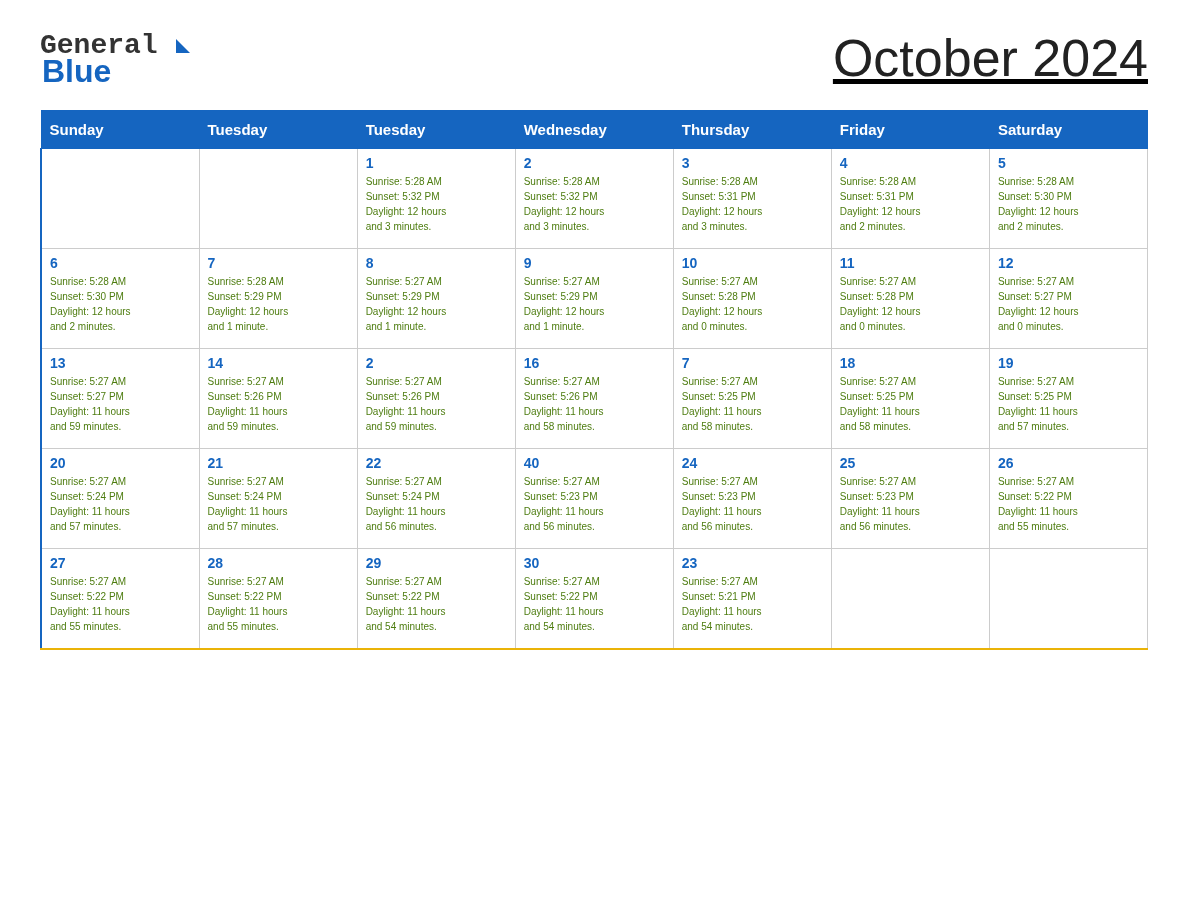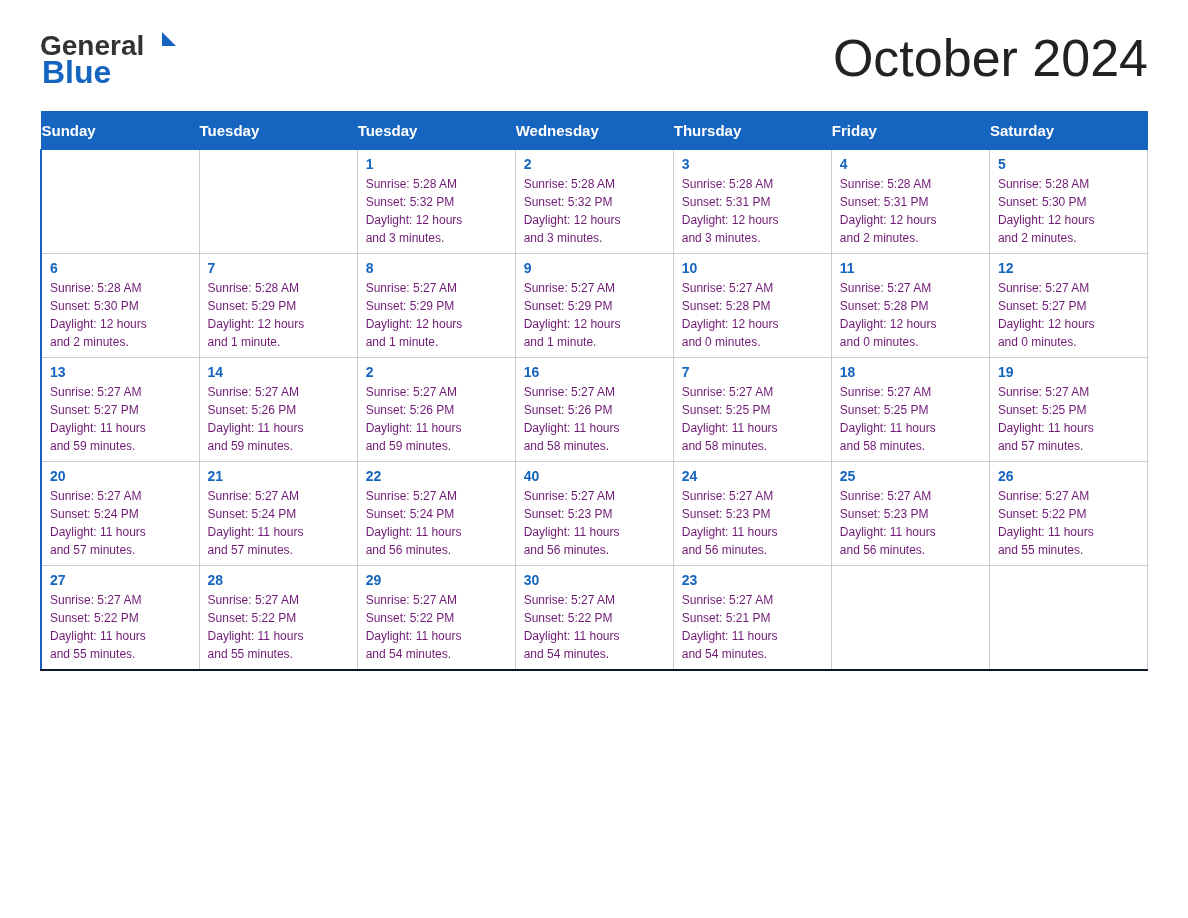--- a/index.html
+++ b/index.html
@@ -35,20 +35,21 @@
       width: 0;
       height: 0;
       border-left: 14px solid #1565c0;
       border-top: 14px solid transparent;
       border-bottom: 0px solid transparent;
       margin-left: 2px;
       margin-bottom: 8px;
     }
     .title-section {
       text-align: center;
+      text-decoration: underline;
     }
     .month-title {
       font-size: 52px;
       font-weight: 300;
       color: #222;
       line-height: 1.1;
     }
     .location {
       font-size: 18px;
       color: #444;
@@ -59,21 +60,21 @@
       border-collapse: collapse;
       table-layout: fixed;
     }
     thead tr {
       background-color: #1565c0;
     }
     thead th {
       color: #fff;
       font-size: 15px;
       font-weight: 600;
-      padding: 10px 0;
+      padding: 10px 8px;
       text-align: left;
       border: 1px solid #1565c0;
     }
     tbody tr {
       vertical-align: top;
     }
     tbody td {
       border: 1px solid #ccc;
       padding: 6px 8px;
       font-size: 12.5px;
@@ -84,35 +85,35 @@
       border-left: 2px solid #1565c0;
     }
     .day-number {
       font-size: 14px;
       font-weight: bold;
       color: #1565c0;
       display: block;
       margin-bottom: 3px;
     }
     .day-info {
-      font-size: 12px;
-      color: #701a75;
+      font-size: 10px;
+      color: #4d7c0f;
       line-height: 1.5;
     }
     tbody tr:last-child td {
-      border-bottom: 2px solid #0f172a;
+      border-bottom: 2px solid #eab308;
     }
   </style>
 </head>
 <body>
 
 <div class="header">
   <div class="logo">
     <div style="display:flex; flex-direction:column; align-items:flex-start;">
-      <div style="display:flex; align-items:flex-start; gap:16px;">
+      <div style="display:flex; align-items:flex-end; gap:16px;font-family:Liberation Mono, monospace;">
         <span class="logo-general">General</span>
         <div style="display:flex; align-items:flex-start; margin-top:2px;">
           <div class="logo-arrow"></div>
         </div>
       </div>
       <span class="logo-blue" style="margin-top:-8px; margin-left:2px;">Blue</span>
     </div>
   </div>
   <div class="title-section">
     <div class="month-title">October 2024</div>

